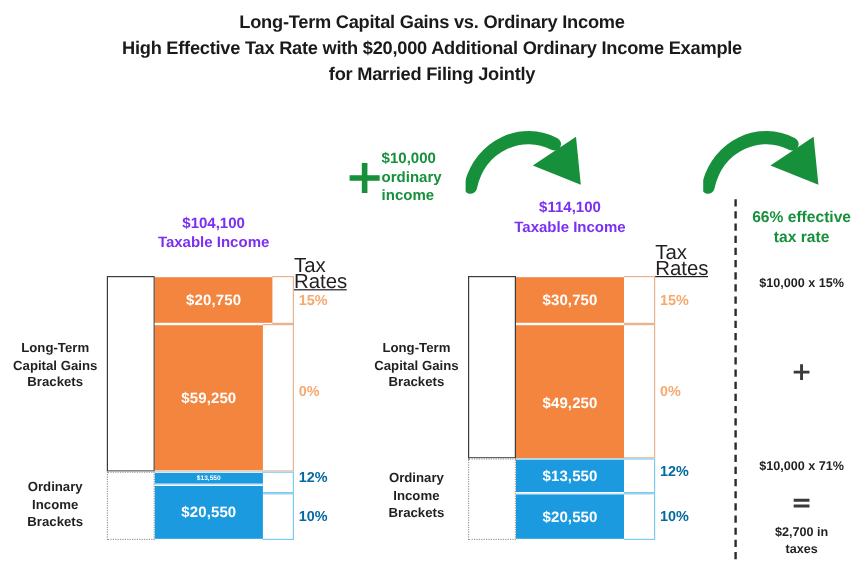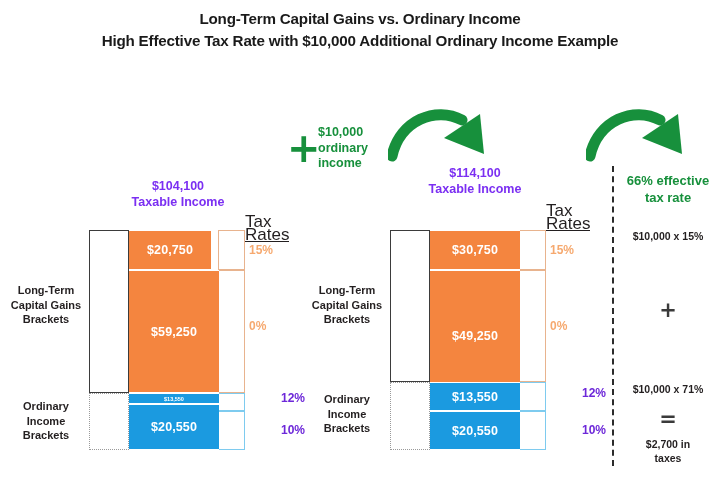--- a/index.html
+++ b/index.html
@@ -90,21 +90,21 @@
   .cap-box.or { border: 1.1px solid #e8b38e; }
   .cap-box.bl { border: 1.1px solid #7ecbef; }
 
   .rate {
     position: absolute;
     font-weight: bold;
     font-size: 12px;
     text-align: left;
   }
   .rate.or { color: #f6a96f; }
-  .rate.bl { color: #6d28d9; margin-left: 32px; }
+  .rate.bl { color: #0369a1; }
 
   
   .plus-sign {
     position: absolute;
     color: #17903c;
     font-weight: bold;
     font-size: 40px;
     line-height: 40px;
     font-family: "DejaVu Sans", sans-serif;
   }
@@ -147,21 +147,22 @@
     text-align: center;
     color: #3a3a3a;
     font-family: "DejaVu Sans", sans-serif;
   }
 </style>
 </head>
 <body>
 
 <div class="title">
   <span class="title-line">Long-Term Capital Gains vs. Ordinary Income</span>
-  <span class="title-line">High Effective Tax Rate with $10,000 Additional Ordinary Income Example</span>
+  <span class="title-line">High Effective Tax Rate with $20,000 Additional Ordinary Income Example</span>
+  <span class="title-line">for Married Filing Jointly</span>
 </div>
 
 <div class="chart">
 
   <div class="income-head" style="left:108px; top:178px; width:140px;">
     <span>$104,100</span><br>
     <span>Taxable Income</span>
   </div>
 
   <div class="bracket-label" style="left:4px; top:283px; width:84px;">
@@ -177,21 +178,21 @@
   </div>
 
   <div class="range-box solid" style="left:89px; top:230px; width:40px; height:163px;"></div>
   <div class="range-box dotted" style="left:89px; top:393px; width:40px; height:57px;"></div>
 
   <div class="cap-box or" style="left:218px; top:230px; width:27px; height:40px;"></div>
   <div class="cap-box or" style="left:218px; top:270px; width:27px; height:123px;"></div>
   <div class="cap-box bl" style="left:218px; top:393px; width:27px; height:18px;"></div>
   <div class="cap-box bl" style="left:218px; top:411px; width:27px; height:39px;"></div>
 
-  <div class="seg orange" style="left:129px; top:230px; width:82px; height:40px;">
+  <div class="seg orange" style="left:129px; top:230px; width:98px; height:40px;">
     <span>$20,750</span>
   </div>
   <div class="seg orange" style="left:129px; top:270px; width:90px; height:123px;">
     <span>$59,250</span>
   </div>
   <div class="seg blue thin" style="left:129px; top:393px; width:90px; height:11px;">
     <span>$13,550</span>
   </div>
   <div class="seg blue" style="left:129px; top:404px; width:90px; height:46px;">
     <span>$20,550</span>

